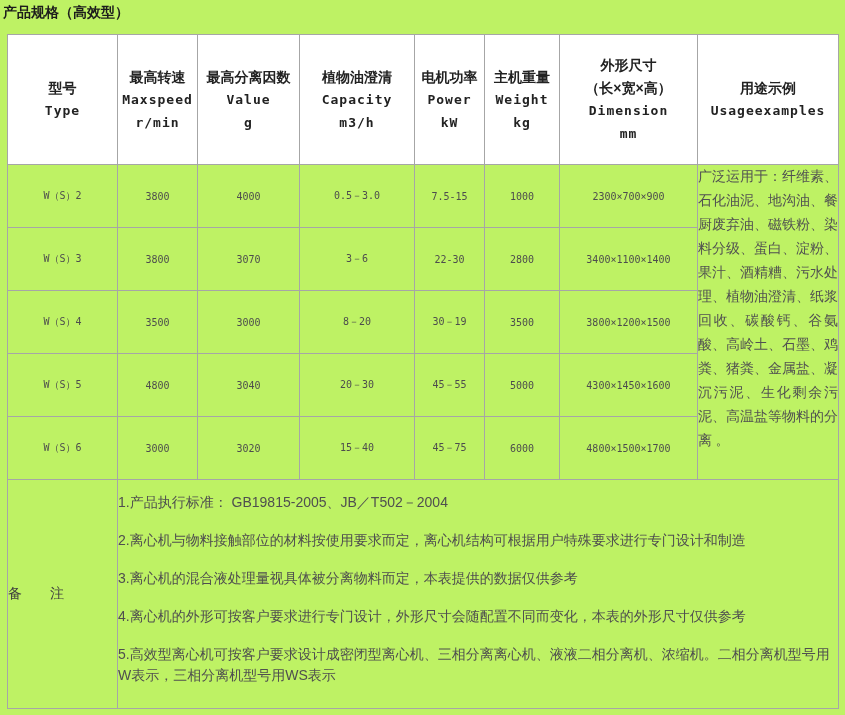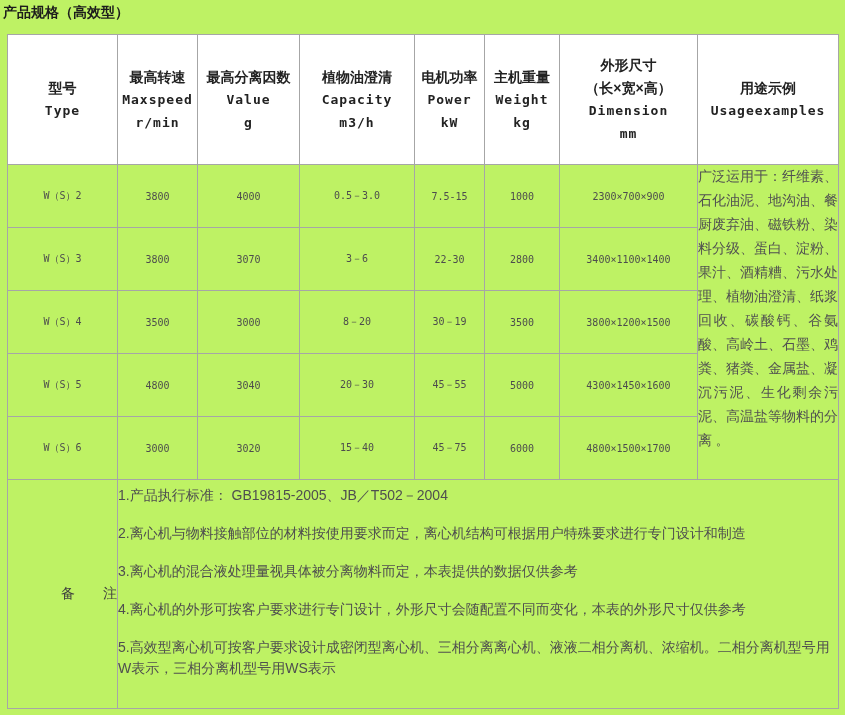--- a/index.html
+++ b/index.html
@@ -64,34 +64,34 @@
     vertical-align: top;
     text-align: justify;
     padding: 3px 4px 0 5px;
     color: #515151;
     font-size: 14px;
     line-height: 24px;
     font-family: Liberation Serif, serif;
   }
   td.notes-label-cell {
     vertical-align: middle;
-    text-align: right;
+    text-align: left;
     padding-left: 9px;
     color: #3f3f3f;
     font-size: 14px;
   }
   td.notes-cell {
     vertical-align: top;
     padding: 13px 14px 0 9px;
     color: #4f4f4f;
     font-size: 14px;
     text-align: left;
   }
   td.notes-cell p {
-    margin: 5px 0 17px 0;
+    margin: 12px 0 17px 0;
     line-height: 21px;
   }
 </style>
 </head>
 <body>
 
 <div class="page">
 
   <h1 class="page-title">产品规格（高效型）</h1>
 

